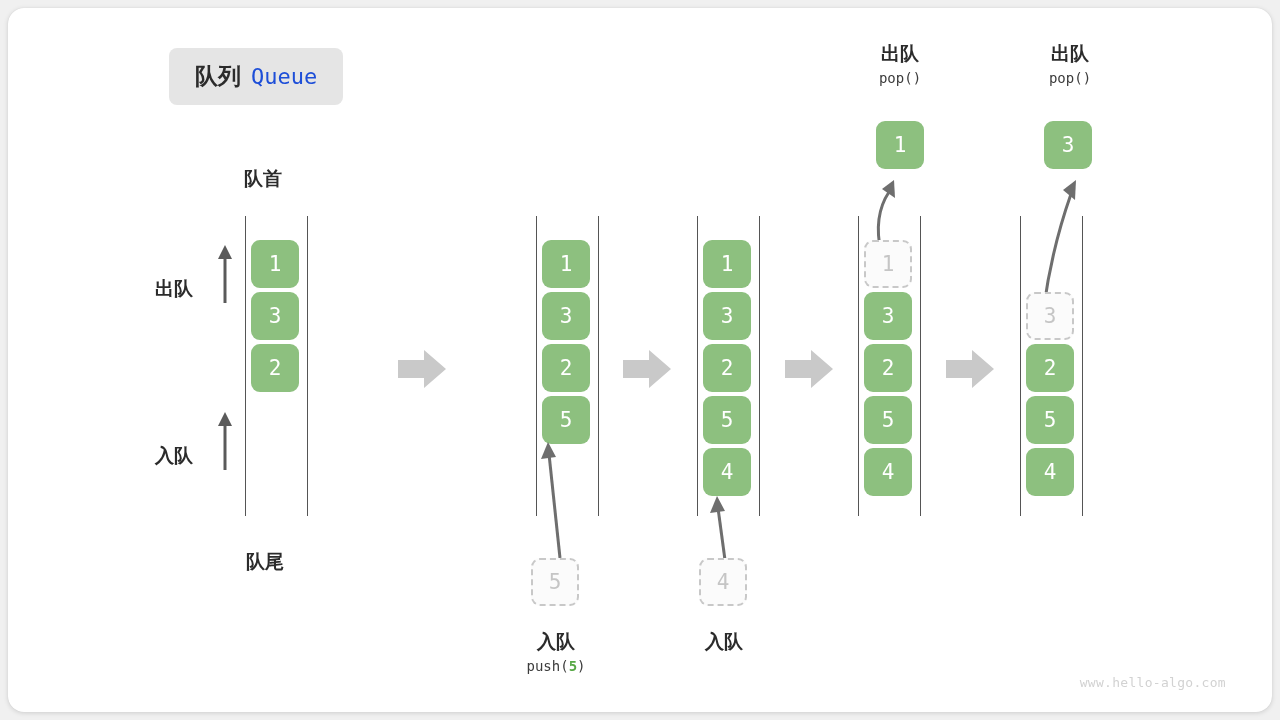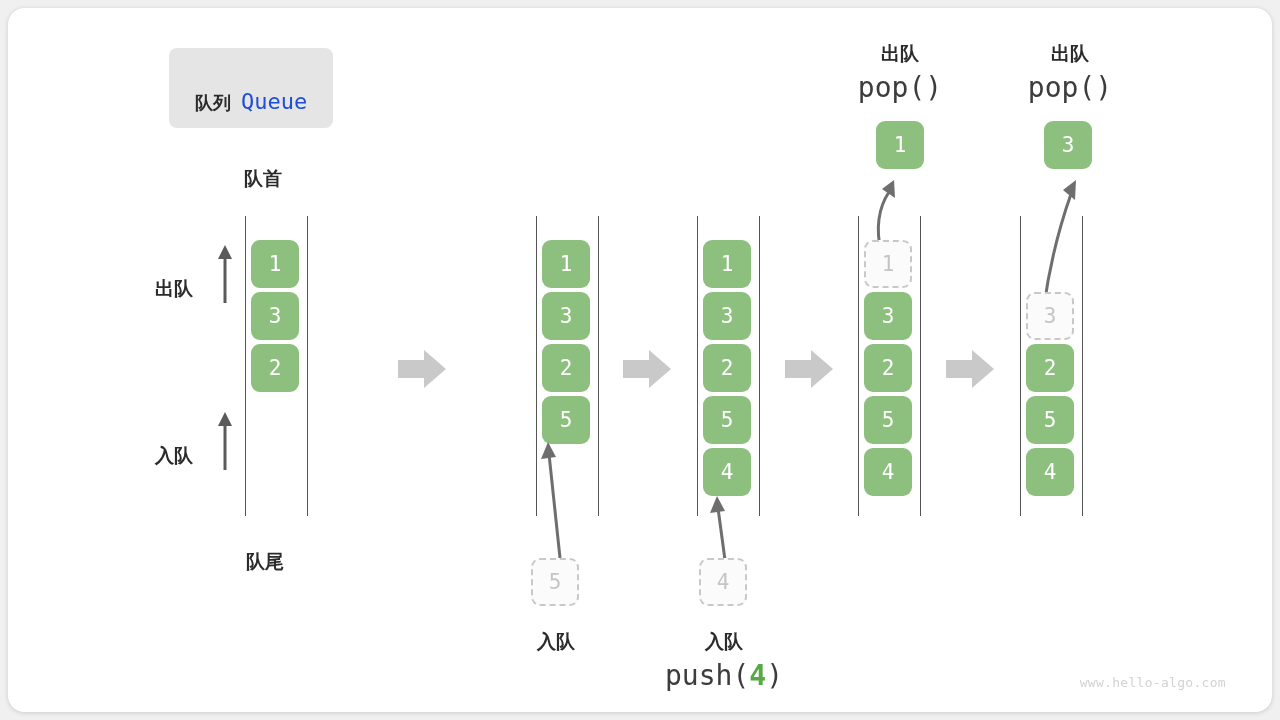--- a/index.html
+++ b/index.html
@@ -32,25 +32,24 @@
     top: 40px;
     background: #e5e5e5;
     border-radius: 8px;
     padding: 13px 26px;
     display: flex;
     align-items: baseline;
     gap: 10px;
     white-space: nowrap;
   }
   #title-badge .cn {
-    font-size: 18px;
+    font-size: 23px;
     font-weight: bold;
     color: #2b2b2b;
     font-family: "Liberation Sans", sans-serif;
-    margin-top: 30px;
   }
   #title-badge .en {
     font-size: 22px;
     color: #1d4ed8;
     font-family: "DejaVu Sans Mono", monospace;
   }
 
   
   .rail {
     width: 1px;
@@ -93,21 +92,21 @@
     line-height: 1.45;
   }
   .op-label .cn {
     font-size: 19px;
     font-weight: bold;
     color: #2b2b2b;
     display: block;
     font-family: "Liberation Sans", sans-serif;
   }
   .op-label .code {
-    font-size: 28px;
+    font-size: 14px;
     color: #3c3c3c;
     display: block;
     font-family: "DejaVu Sans Mono", monospace;
   }
   .op-label .code .num { color: #57a846; font-weight: bold; }
 
   
   #watermark {
     right: 46px;
     bottom: 22px;
@@ -166,20 +165,21 @@
 
   <svg class="abs" style="left:530px; top:430px;" width="40" height="122">
     <line x1="22" y1="120" x2="11" y2="16" stroke="#6e6e6e" stroke-width="3"></line>
     <path d="M10 4 L18 19 L3 21 Z" fill="#6e6e6e"></path>
   </svg>
 
   <div class="abs cell ghost" style="left:523px; top:550px;">5</div>
 
   <div class="abs op-label" style="left:468px; top:620px; width:160px;">
     <span class="cn">入队</span>
+    <span class="code"><span>push(</span><span class="num">5</span><span>)</span></span>
   </div>
 
   <svg class="abs" style="left:615px; top:340px;" width="52" height="42">
     <path d="M0 12 L26 12 L26 2 L48 21 L26 40 L26 30 L0 30 Z" fill="#c9c9c9"></path>
   </svg>
 
   <div class="abs rail" style="left:689px; top:208px; height:300px;"></div>
   <div class="abs rail" style="left:751px; top:208px; height:300px;"></div>
 
   <div class="abs cell filled" style="left:695px; top:232px;">1</div>
@@ -190,21 +190,20 @@
 
   <svg class="abs" style="left:698px; top:484px;" width="36" height="70">
     <line x1="19" y1="68" x2="12" y2="16" stroke="#6e6e6e" stroke-width="3"></line>
     <path d="M11 4 L19 19 L4 21 Z" fill="#6e6e6e"></path>
   </svg>
 
   <div class="abs cell ghost" style="left:691px; top:550px;">4</div>
 
   <div class="abs op-label" style="left:636px; top:620px; width:160px;">
     <span class="cn">入队</span>
-    <span class="code"><span>push(</span><span class="num">4</span><span>)</span></span>
   </div>
 
   <svg class="abs" style="left:777px; top:340px;" width="52" height="42">
     <path d="M0 12 L26 12 L26 2 L48 21 L26 40 L26 30 L0 30 Z" fill="#c9c9c9"></path>
   </svg>
 
   <div class="abs op-label" style="left:812px; top:32px; width:160px;">
     <span class="cn">出队</span>
     <span class="code">pop()</span>
   </div>

